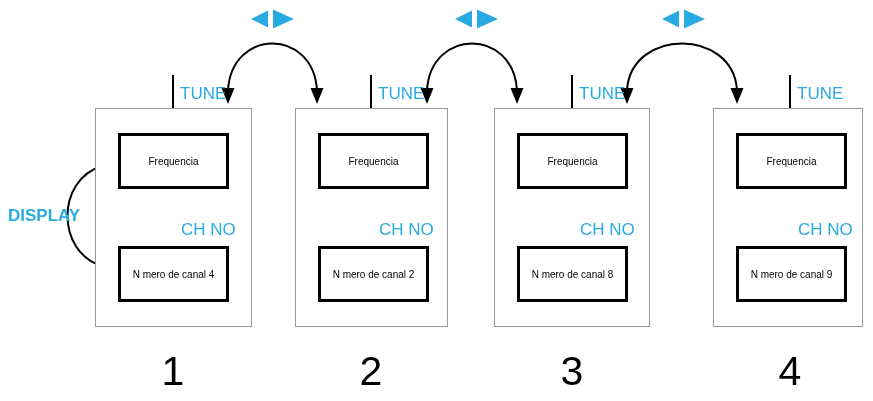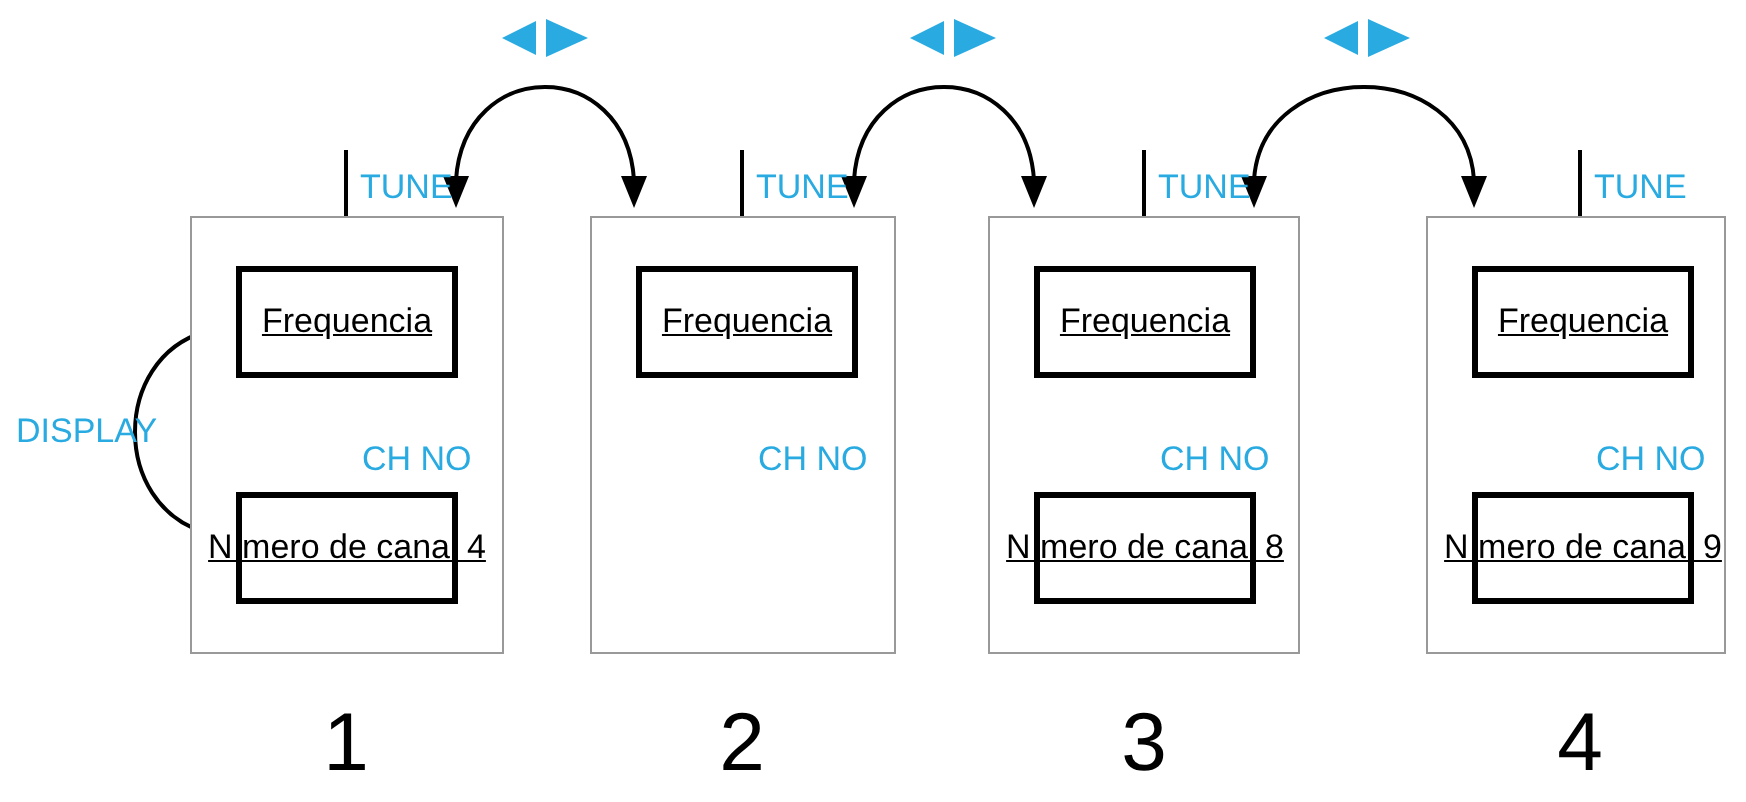--- a/index.html
+++ b/index.html
@@ -37,44 +37,43 @@
   .panel.p4 { left: 713px; width: 148px; }
   .inner-box {
     position: absolute;
     width: 105px;
     height: 50px;
     border: 3px solid var(--ink);
     background: var(--bg);
     display: flex;
     align-items: center;
     justify-content: center;
-    font-size: 17px;
+    font-size: 10px;
     color: var(--ink);
     white-space: nowrap;
     text-align: right;
-    text-decoration: underline;
   }
   .freq { top: 133px; }
   .chan { top: 246px; }
   .bx1 { left: 118px; }
   .bx2 { left: 318px; }
   .bx3 { left: 517px; }
   .bx4 { left: 736px; }
   .cyan-label {
     position: absolute;
     color: var(--accent);
     font-size: 17px;
     line-height: 19px;
     white-space: nowrap;
   }
   .tune  { top: 84px; }
   .chno  { top: 220px; }
   .t1 { left: 180px; } .t2 { left: 378px; } .t3 { left: 579px; } .t4 { left: 797px; }
   .c1 { left: 181px; } .c2 { left: 379px; } .c3 { left: 580px; } .c4 { left: 798px; }
-  .display-lbl { left: 8px; top: 206px; }
+  .display-lbl { left: 8px; top: 206px; font-weight: bold; }
   .panel-number {
     position: absolute;
     top: 350px;
     width: 60px;
     text-align: center;
     font-size: 41px;
     line-height: 42px;
     color: var(--ink);
   }
   .n1 { left: 143px; } .n2 { left: 341px; } .n3 { left: 542px; } .n4 { left: 760px; }
@@ -182,20 +181,21 @@
   <div class="cyan-label chno c4">CH NO</div>
 
   <div class="cyan-label display-lbl">DISPLAY</div>
 
   <div class="inner-box freq bx1">Frequencia</div>
   <div class="inner-box freq bx2">Frequencia</div>
   <div class="inner-box freq bx3">Frequencia</div>
   <div class="inner-box freq bx4">Frequencia</div>
 
   <div class="inner-box chan bx1">N mero de canal 4</div>
+  <div class="inner-box chan bx2">N mero de canal 2</div>
   <div class="inner-box chan bx3">N mero de canal 8</div>
   <div class="inner-box chan bx4">N mero de canal 9</div>
 
   <div class="panel-number n1">1</div>
   <div class="panel-number n2">2</div>
   <div class="panel-number n3">3</div>
   <div class="panel-number n4">4</div>
 
 </div>
 

